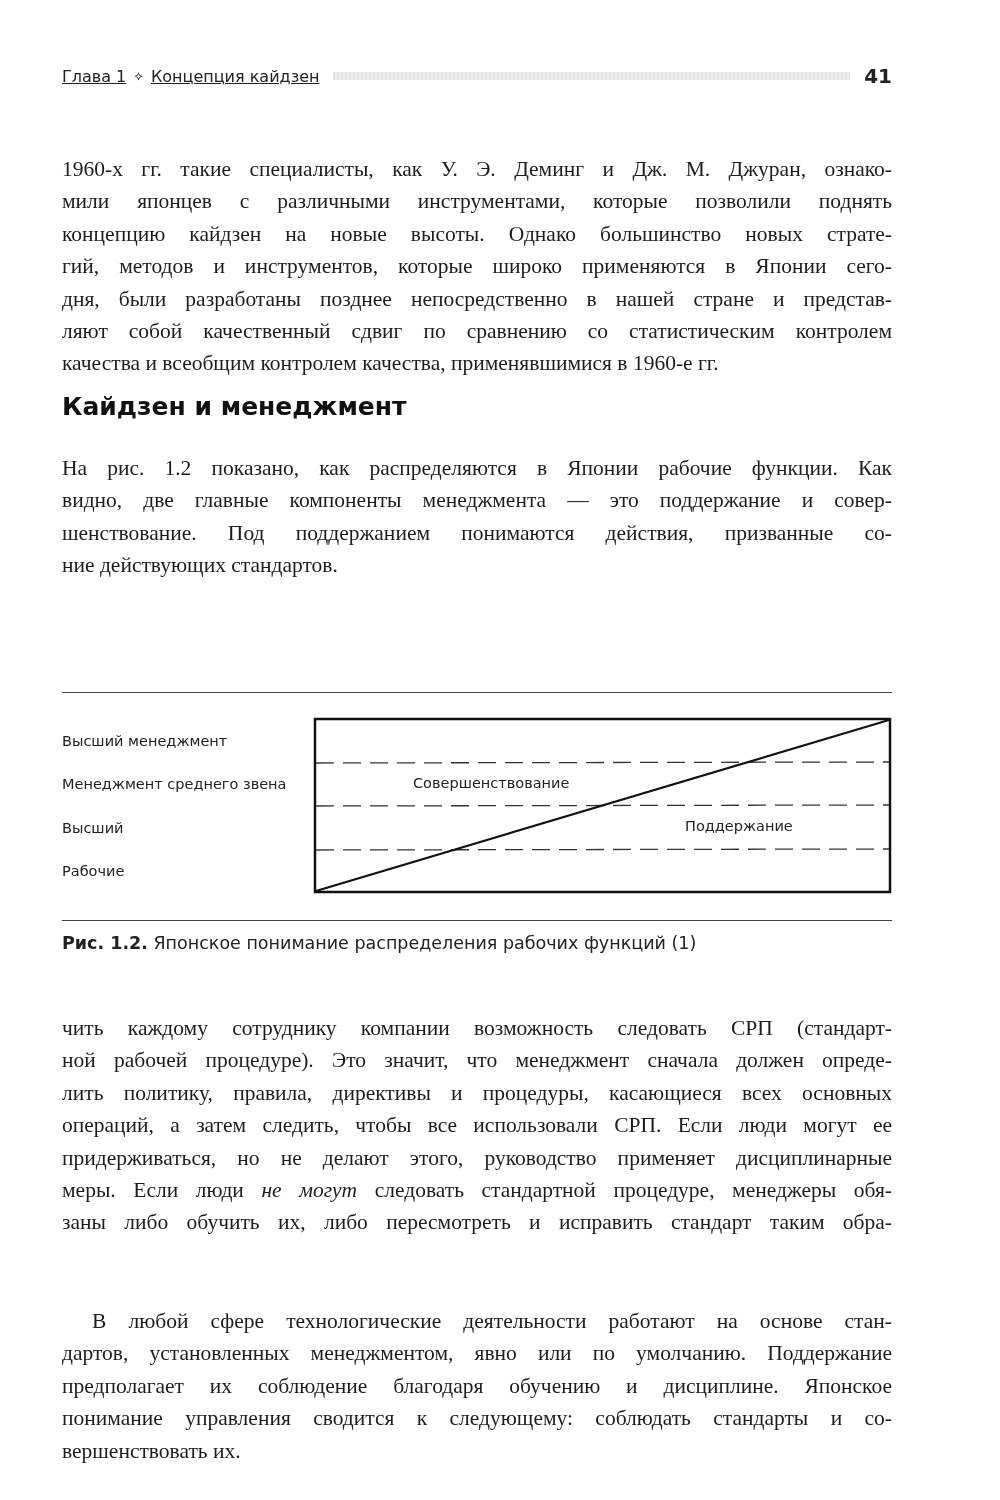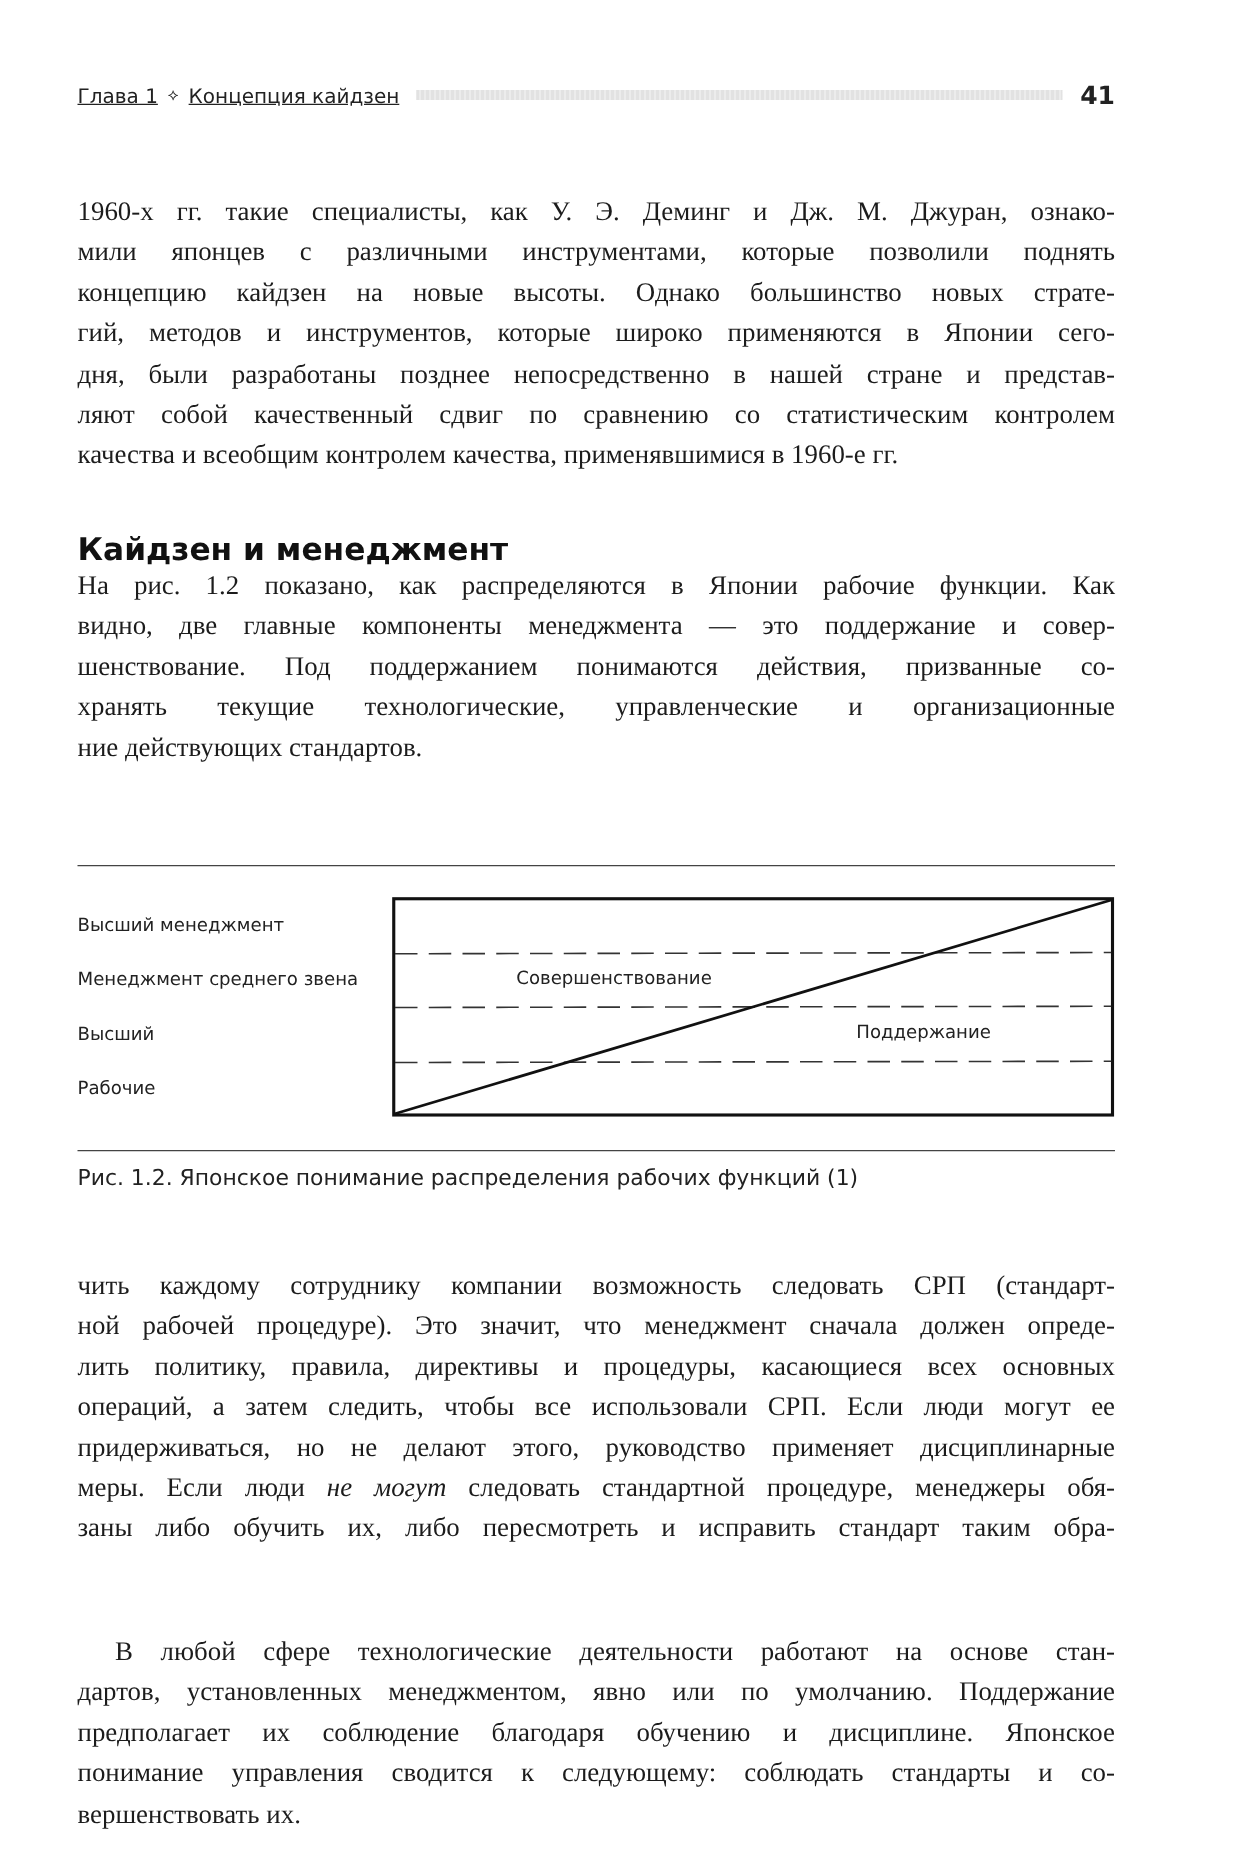--- a/index.html
+++ b/index.html
@@ -5,25 +5,25 @@
   html, body { margin: 0; padding: 0; background: #ffffff; }
   body { width: 1000px; height: 1500px; position: relative; overflow: hidden; color: #1a1a1a; }
   .header { position: absolute; left: 62px; top: 62px; width: 830px; height: 28px; display: flex; align-items: center; font-family: "DejaVu Sans", sans-serif; font-size: 16px; color: #222; }
   .header .chapter { white-space: nowrap; text-decoration: underline; }
   .header .diamond { margin: 0 8px; font-size: 13px; }
   .header .rule { flex: 1; height: 8px; margin: 0 14px 0 14px; background: repeating-linear-gradient(90deg, #e2e2e2 0 2px, #ececec 2px 4px); }
   .header .pagenum { font-weight: bold; font-size: 20px; font-family: "DejaVu Sans", sans-serif; }
   .body-text { position: absolute; left: 62px; width: 830px; font-family: "Liberation Serif", serif; font-size: 21.5px; line-height: 32.4px; text-align: justify; color: #1c1c1c; }
   .body-text .line { display: block; text-align: justify; text-align-last: justify; white-space: nowrap; }
   .body-text .line.last { text-align-last: left; }
-  .h2 { position: absolute; left: 62px; top: 392px; font-family: "DejaVu Sans", sans-serif; font-weight: bold; font-size: 25px; color: #111; margin-top: 33px; }
+  .h2 { position: absolute; left: 62px; top: 392px; font-family: "DejaVu Sans", sans-serif; font-weight: bold; font-size: 25px; color: #111; }
   .fig-rule { position: absolute; left: 62px; width: 830px; height: 1px; background: #444; }
   .fig-label { position: absolute; left: 62px; font-family: "DejaVu Sans", sans-serif; font-size: 14.5px; color: #222; }
   .caption { position: absolute; left: 62px; top: 933px; font-family: "DejaVu Sans", sans-serif; font-size: 17.5px; color: #222; }
-  .caption b { font-weight: normal; }
+  .caption b { font-weight: bold; }
   svg.diagram { position: absolute; left: 0; top: 0; }
 </style>
 </head>
 <body>
 
 <div class="header">
   <span class="chapter">Глава 1</span>
   <span class="diamond">⟡</span>
   <span class="chapter">Концепция кайдзен</span>
   <span class="rule"></span>
@@ -39,21 +39,20 @@
   <span class="line">ляют собой качественный сдвиг по сравнению со статистическим контролем</span>
   <span class="line last">качества и всеобщим контролем качества, применявшимися в 1960-е гг.</span>
 </div>
 
 <div class="h2">Кайдзен и менеджмент</div>
 
 <div class="body-text" style="top:452px;">
   <span class="line">На рис. 1.2 показано, как распределяются в Японии рабочие функции. Как</span>
   <span class="line">видно, две главные компоненты менеджмента — это поддержание и совер-</span>
   <span class="line">шенствование. Под поддержанием понимаются действия, призванные со-</span>
-  <span class="line">хранять текущие технологические, управленческие и организационные</span>
   <span class="line last">ние действующих стандартов.</span>
 </div>
 
 <div class="fig-rule" style="top:692px;"></div>
 
 <div class="fig-label" style="top:733px;">Высший менеджмент</div>
 <div class="fig-label" style="top:776px;">Менеджмент среднего звена</div>
 <div class="fig-label" style="top:820px;">Высший</div>
 <div class="fig-label" style="top:863px;">Рабочие</div>
 

